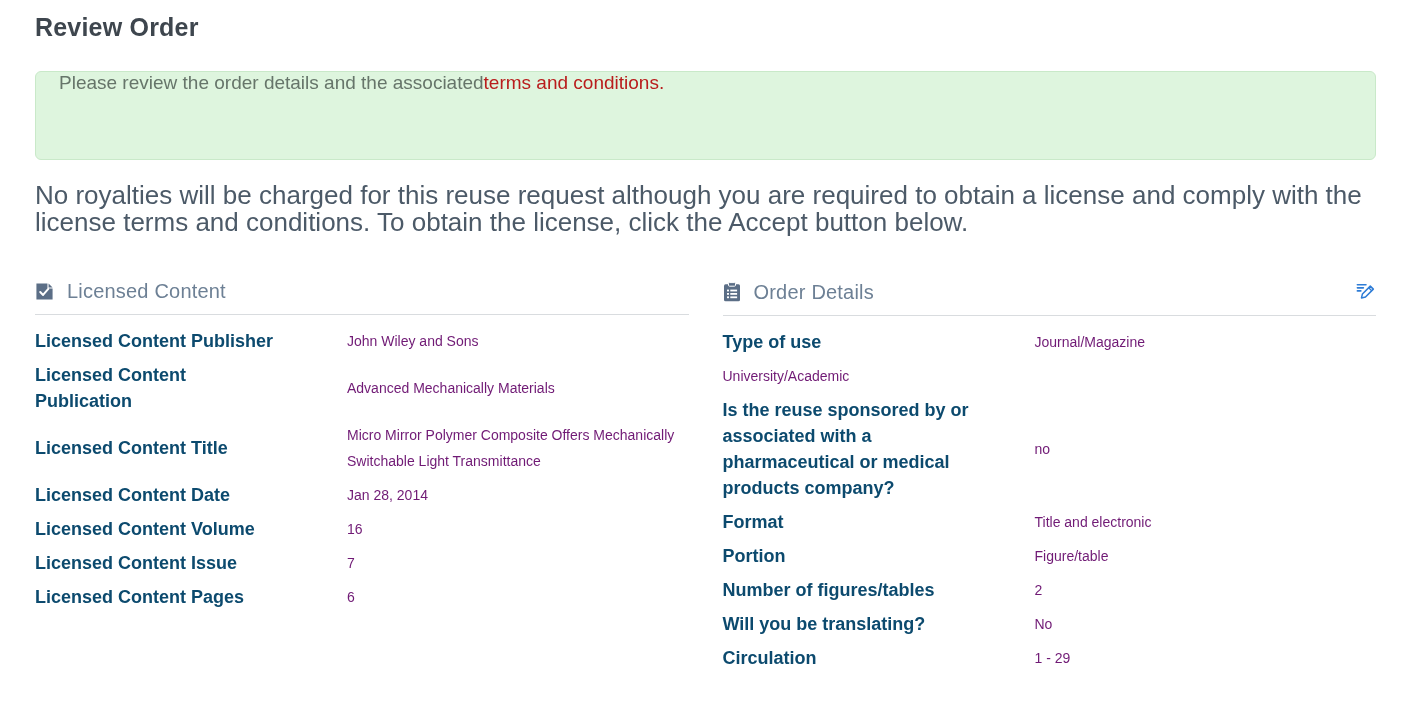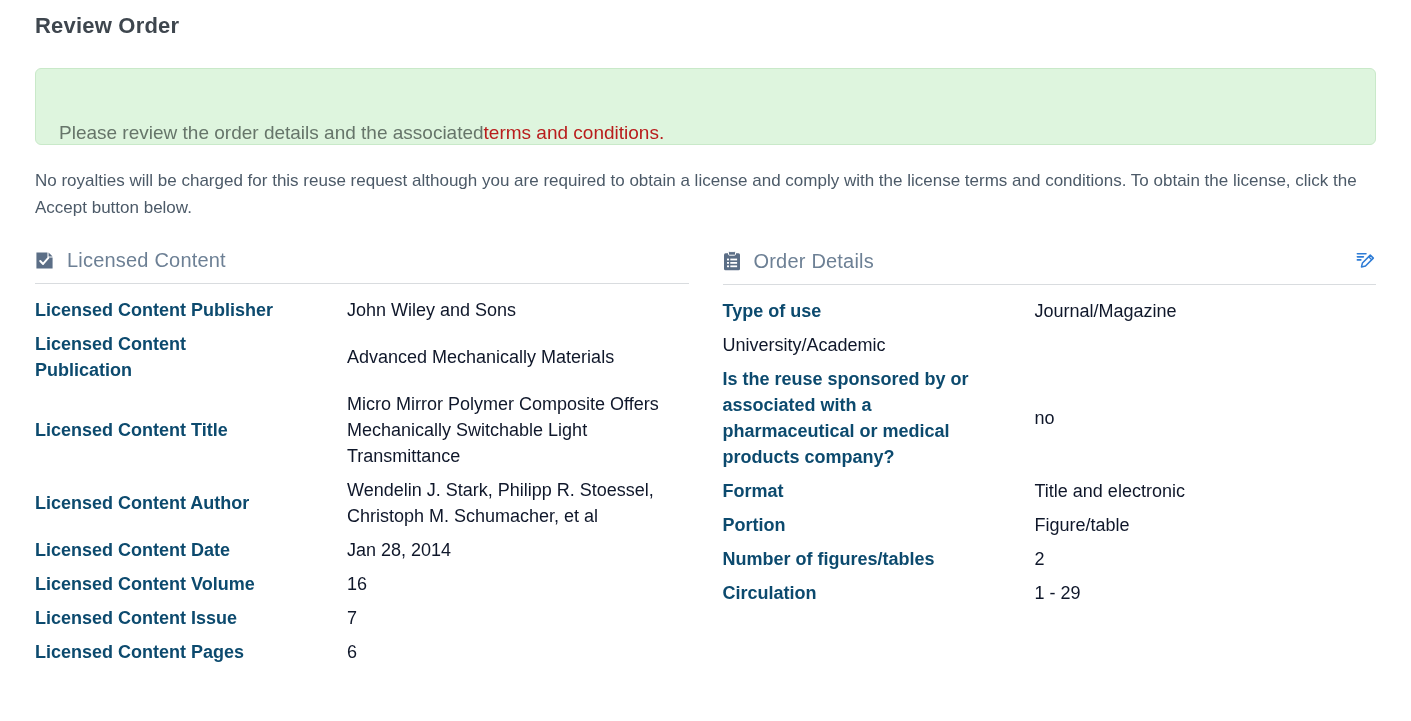--- a/index.html
+++ b/index.html
@@ -5,57 +5,57 @@
   * { box-sizing: border-box; margin: 0; padding: 0; }
   html, body { width: 1411px; height: 721px; background: #ffffff; overflow: hidden; }
   body {
     font-family: "Liberation Sans", "DejaVu Sans", sans-serif;
     color: #4c5a68;
   }
   .container { padding: 0 35px; }
 
   .page-title {
     padding-top: 13px;
-    font-size: 22px;
+    font-size: 25px;
     font-weight: 700;
     color: #3e464e;
     letter-spacing: 0.2px;
   }
 
   .notice {
     margin-top: 29px;
-    height: 77px;
+    height: 89px;
     background: #def5de;
     border: 1px solid #c9e9c9;
     border-radius: 6px;
     display: flex;
-    align-items: flex-end;
+    align-items: flex-start;
     padding: 0 23px;
     font-size: 19px;
     color: #66756a;
   }
   .notice a {
     color: #b91c1c;
     text-decoration: none;
     cursor: pointer;
   }
 
   .intro {
     margin-top: 22px;
-    font-size: 17px;
+    font-size: 26px;
     line-height: 27px;
     color: #4c5a68;
     max-width: 1345px;
   }
 
   .columns {
     display: grid;
     grid-template-columns: 1fr 1fr;
     column-gap: 34px;
-    margin-top: 28px;
+    margin-top: 44px;
   }
 
   .section-header {
     display: flex;
     align-items: center;
     gap: 13px;
   }
   .section-header h2 {
     font-size: 20px;
     font-weight: 400;
@@ -84,23 +84,23 @@
     align-items: center;
     padding: 4px 0;
   }
   .row .label {
     font-size: 18px;
     font-weight: 700;
     color: #0c4a6e;
     line-height: 26px;
   }
   .row .value {
-    font-size: 18px;
+    font-size: 14px;
     font-weight: 400;
-    color: #0f172a;
+    color: #701a75;
     line-height: 26px;
   }
 </style>
 </head>
 <body>
 
 <div class="container">
 
   <h1 class="page-title">Review Order</h1>
 
@@ -130,24 +130,20 @@
         <div class="label">Licensed Content Publisher</div>
         <div class="value">John Wiley and Sons</div>
       </div>
       <div class="row">
         <div class="label">Licensed Content Publication</div>
         <div class="value">Advanced Mechanically Materials</div>
       </div>
       <div class="row">
         <div class="label">Licensed Content Title</div>
         <div class="value">Micro Mirror Polymer Composite Offers Mechanically Switchable Light Transmittance</div>
-      </div>
-      <div class="row">
-        <div class="label">Licensed Content Author</div>
-        <div class="value">Wendelin J. Stark, Philipp R. Stoessel, Christoph M. Schumacher, et al</div>
       </div>
       <div class="row">
         <div class="label">Licensed Content Date</div>
         <div class="value">Jan 28, 2014</div>
       </div>
       <div class="row">
         <div class="label">Licensed Content Volume</div>
         <div class="value">16</div>
       </div>
       <div class="row">
@@ -206,19 +202,23 @@
       </div>
       <div class="row">
         <div class="label">Portion</div>
         <div class="value">Figure/table</div>
       </div>
       <div class="row">
         <div class="label">Number of figures/tables</div>
         <div class="value">2</div>
       </div>
       <div class="row">
+        <div class="label">Will you be translating?</div>
+        <div class="value">No</div>
+      </div>
+      <div class="row">
         <div class="label">Circulation</div>
         <div class="value">1 - 29</div>
       </div>
     </section>
 
   </div>
 </div>
 
 </body></html>

